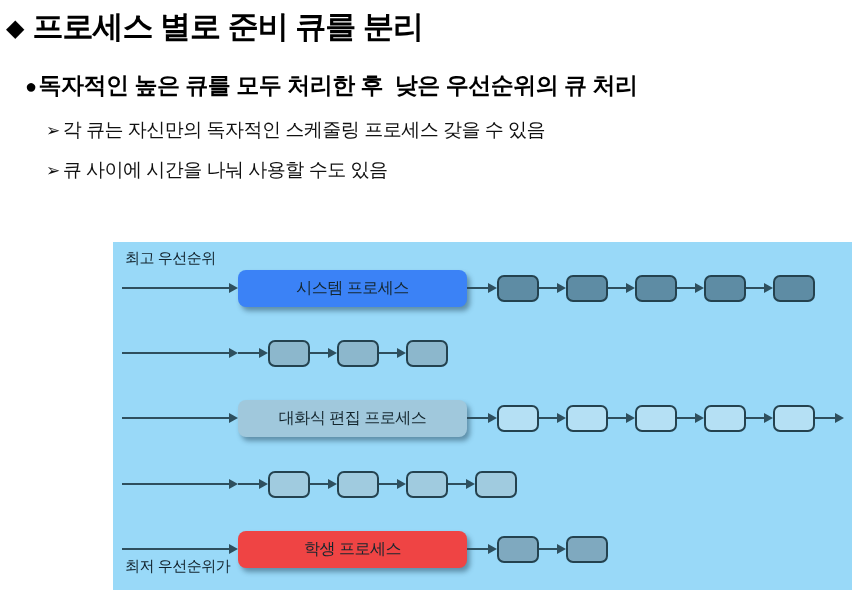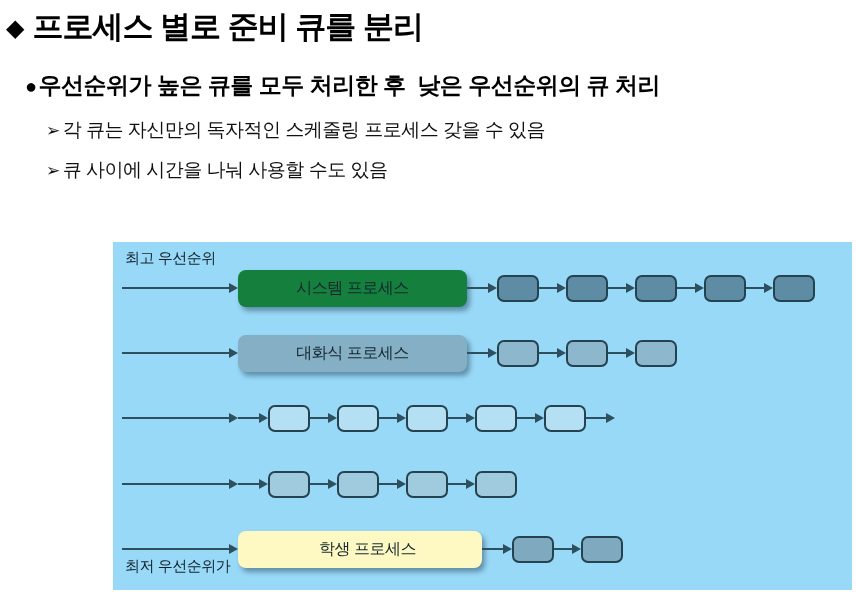--- a/index.html
+++ b/index.html
@@ -66,21 +66,21 @@
 </head>
 <body>
 
 <div class="title">
   <span class="t-glyph">◆</span>
   <span>프로세스 별로 준비 큐를 분리</span>
 </div>
 
 <div class="bullet1">
   <span class="b-glyph">●</span>
-  <span>우선순위가 높은 큐를 모두 처리한 후  낮은 우선순위의 큐 처리</span>
+  <span>독자적인 높은 큐를 모두 처리한 후  낮은 우선순위의 큐 처리</span>
 </div>
 
 <div class="sub" id="sub-0">
   <span class="s-glyph">➢</span>
   <span>각 큐는 자신만의 독자적인 스케줄링 프로세스 갖을 수 있음</span>
 </div>
 
 <div class="sub" id="sub-1">
   <span class="s-glyph">➢</span>
   <span>큐 사이에 시간을 나눠 사용할 수도 있음</span>
@@ -88,21 +88,21 @@
 
 <div class="panel" style="background: rgb(153, 217, 248);">
   <div class="panel-label" id="top-label">최고 우선순위</div>
   <div class="panel-label" id="bottom-label">최저 우선순위가</div>
   <div id="diagram-rows">
       <div class="flow-row" style="top: 27px;">
         <div class="arrow lead">
           <div class="aline" style="background: rgb(46, 79, 94);"></div>
           <div class="ahead" style="border-left-color: rgb(46, 79, 94);"></div>
         </div>
-        <div class="queue" style="background: #15803d;">시스템 프로세스</div>
+        <div class="queue" style="background: #3b82f6;">시스템 프로세스</div>
         <div class="arrow linkq">
           <div class="aline" style="background: rgb(46, 79, 94);"></div>
           <div class="ahead" style="border-left-color: rgb(46, 79, 94);"></div>
         </div>
         <div class="pbox" style="background: rgb(94, 140, 164); border-color: rgb(36, 66, 79);"></div>
         <div class="arrow link">
           <div class="aline" style="background: rgb(46, 79, 94);"></div>
           <div class="ahead" style="border-left-color: rgb(46, 79, 94);"></div>
         </div>
         <div class="pbox" style="background: rgb(94, 140, 164); border-color: rgb(36, 66, 79);"></div>
@@ -120,21 +120,20 @@
           <div class="aline" style="background: rgb(46, 79, 94);"></div>
           <div class="ahead" style="border-left-color: rgb(46, 79, 94);"></div>
         </div>
         <div class="pbox" style="background: rgb(94, 140, 164); border-color: rgb(36, 66, 79);"></div>
       </div>
       <div class="flow-row" style="top: 92px;">
         <div class="arrow lead">
           <div class="aline" style="background: rgb(46, 79, 94);"></div>
           <div class="ahead" style="border-left-color: rgb(46, 79, 94);"></div>
         </div>
-        <div class="queue" style="background: rgb(132, 175, 196);">대화식 프로세스</div>
         <div class="arrow linkq">
           <div class="aline" style="background: rgb(46, 79, 94);"></div>
           <div class="ahead" style="border-left-color: rgb(46, 79, 94);"></div>
         </div>
         <div class="pbox" style="background: rgb(140, 183, 204); border-color: rgb(36, 66, 79);"></div>
         <div class="arrow link">
           <div class="aline" style="background: rgb(46, 79, 94);"></div>
           <div class="ahead" style="border-left-color: rgb(46, 79, 94);"></div>
         </div>
         <div class="pbox" style="background: rgb(140, 183, 204); border-color: rgb(36, 66, 79);"></div>
@@ -142,20 +141,21 @@
           <div class="aline" style="background: rgb(46, 79, 94);"></div>
           <div class="ahead" style="border-left-color: rgb(46, 79, 94);"></div>
         </div>
         <div class="pbox" style="background: rgb(140, 183, 204); border-color: rgb(36, 66, 79);"></div>
       </div>
       <div class="flow-row" style="top: 157px;">
         <div class="arrow lead">
           <div class="aline" style="background: rgb(46, 79, 94);"></div>
           <div class="ahead" style="border-left-color: rgb(46, 79, 94);"></div>
         </div>
+        <div class="queue" style="background: rgb(160, 200, 220);">대화식 편집 프로세스</div>
         <div class="arrow linkq">
           <div class="aline" style="background: rgb(46, 79, 94);"></div>
           <div class="ahead" style="border-left-color: rgb(46, 79, 94);"></div>
         </div>
         <div class="pbox" style="background: rgb(181, 224, 244); border-color: rgb(36, 66, 79);"></div>
         <div class="arrow link">
           <div class="aline" style="background: rgb(46, 79, 94);"></div>
           <div class="ahead" style="border-left-color: rgb(46, 79, 94);"></div>
         </div>
         <div class="pbox" style="background: rgb(181, 224, 244); border-color: rgb(36, 66, 79);"></div>
@@ -203,21 +203,21 @@
           <div class="aline" style="background: rgb(46, 79, 94);"></div>
           <div class="ahead" style="border-left-color: rgb(46, 79, 94);"></div>
         </div>
         <div class="pbox" style="background: rgb(160, 203, 223); border-color: rgb(36, 66, 79);"></div>
       </div>
       <div class="flow-row" style="top: 288px;">
         <div class="arrow lead">
           <div class="aline" style="background: rgb(46, 79, 94);"></div>
           <div class="ahead" style="border-left-color: rgb(46, 79, 94);"></div>
         </div>
-        <div class="queue" style="background: #fef9c3; padding-left: 15px;">학생 프로세스</div>
+        <div class="queue" style="background: #ef4444;">학생 프로세스</div>
         <div class="arrow linkq">
           <div class="aline" style="background: rgb(46, 79, 94);"></div>
           <div class="ahead" style="border-left-color: rgb(46, 79, 94);"></div>
         </div>
         <div class="pbox" style="background: rgb(127, 169, 191); border-color: rgb(36, 66, 79);"></div>
         <div class="arrow link">
           <div class="aline" style="background: rgb(46, 79, 94);"></div>
           <div class="ahead" style="border-left-color: rgb(46, 79, 94);"></div>
         </div>
         <div class="pbox" style="background: rgb(127, 169, 191); border-color: rgb(36, 66, 79);"></div>

